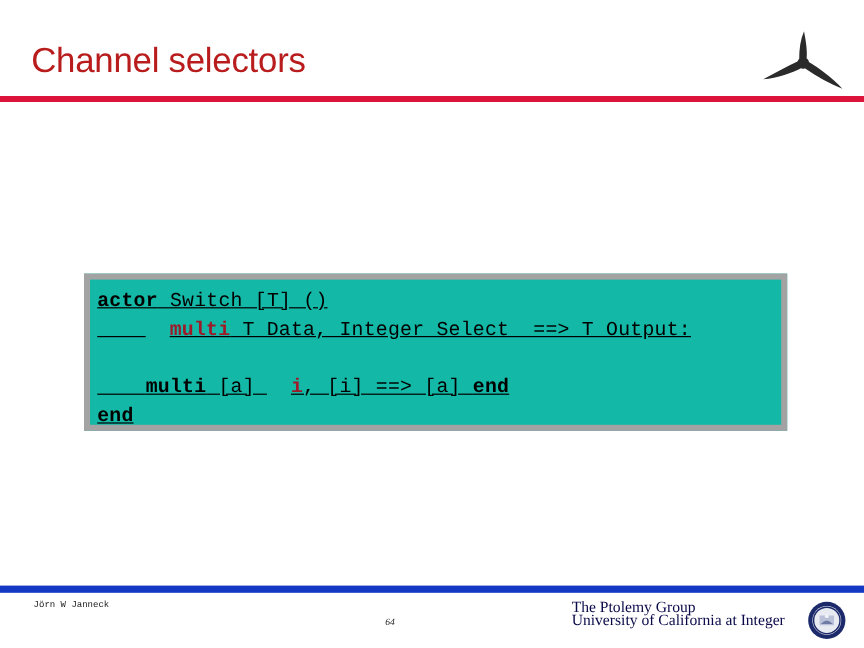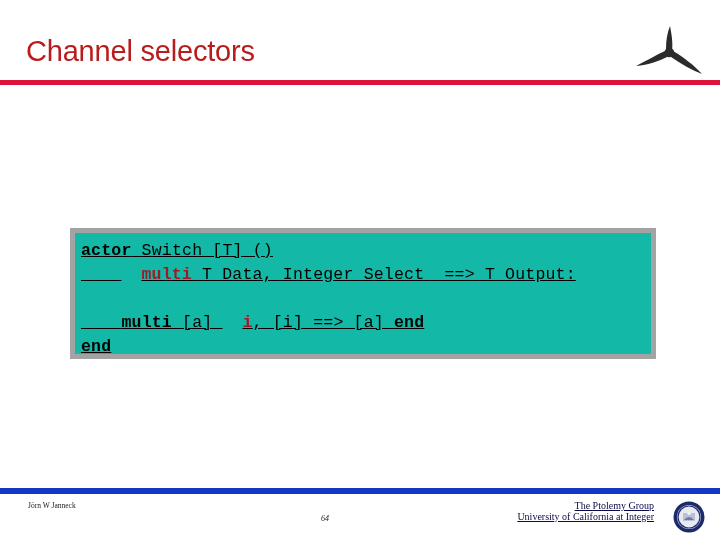--- a/index.html
+++ b/index.html
@@ -78,46 +78,45 @@
     top: 488px;
     width: 720px;
     height: 6px;
     background: #1338c4;
   }
   #footer-author {
     position: absolute;
     left: 28px;
     top: 501px;
     font-size: 7.5px;
-    font-family: Liberation Serif, serif;
+    font-family: Liberation Mono, monospace;
     color: #1a1a1a;
     white-space: nowrap;
   }
   #footer-page {
     position: absolute;
     left: 0;
     top: 514px;
     width: 650px;
     text-align: center;
     font-size: 8px;
     font-family: "Liberation Serif", serif;
     font-style: italic;
     color: #1a1a1a;
   }
   #footer-org {
     position: absolute;
     right: 66px;
     top: 500px;
-    text-align: right;
-    font-size: 10px;
+    text-align: left;
+    font-size: 13px;
     font-family: "Liberation Serif", serif;
     color: #0a0a4a;
     line-height: 11px;
     white-space: nowrap;
-    text-decoration: underline;
   }
   #footer-seal {
     position: absolute;
     right: 14px;
     top: 500px;
     width: 34px;
     height: 34px;
   }
 </style>
 </head>

